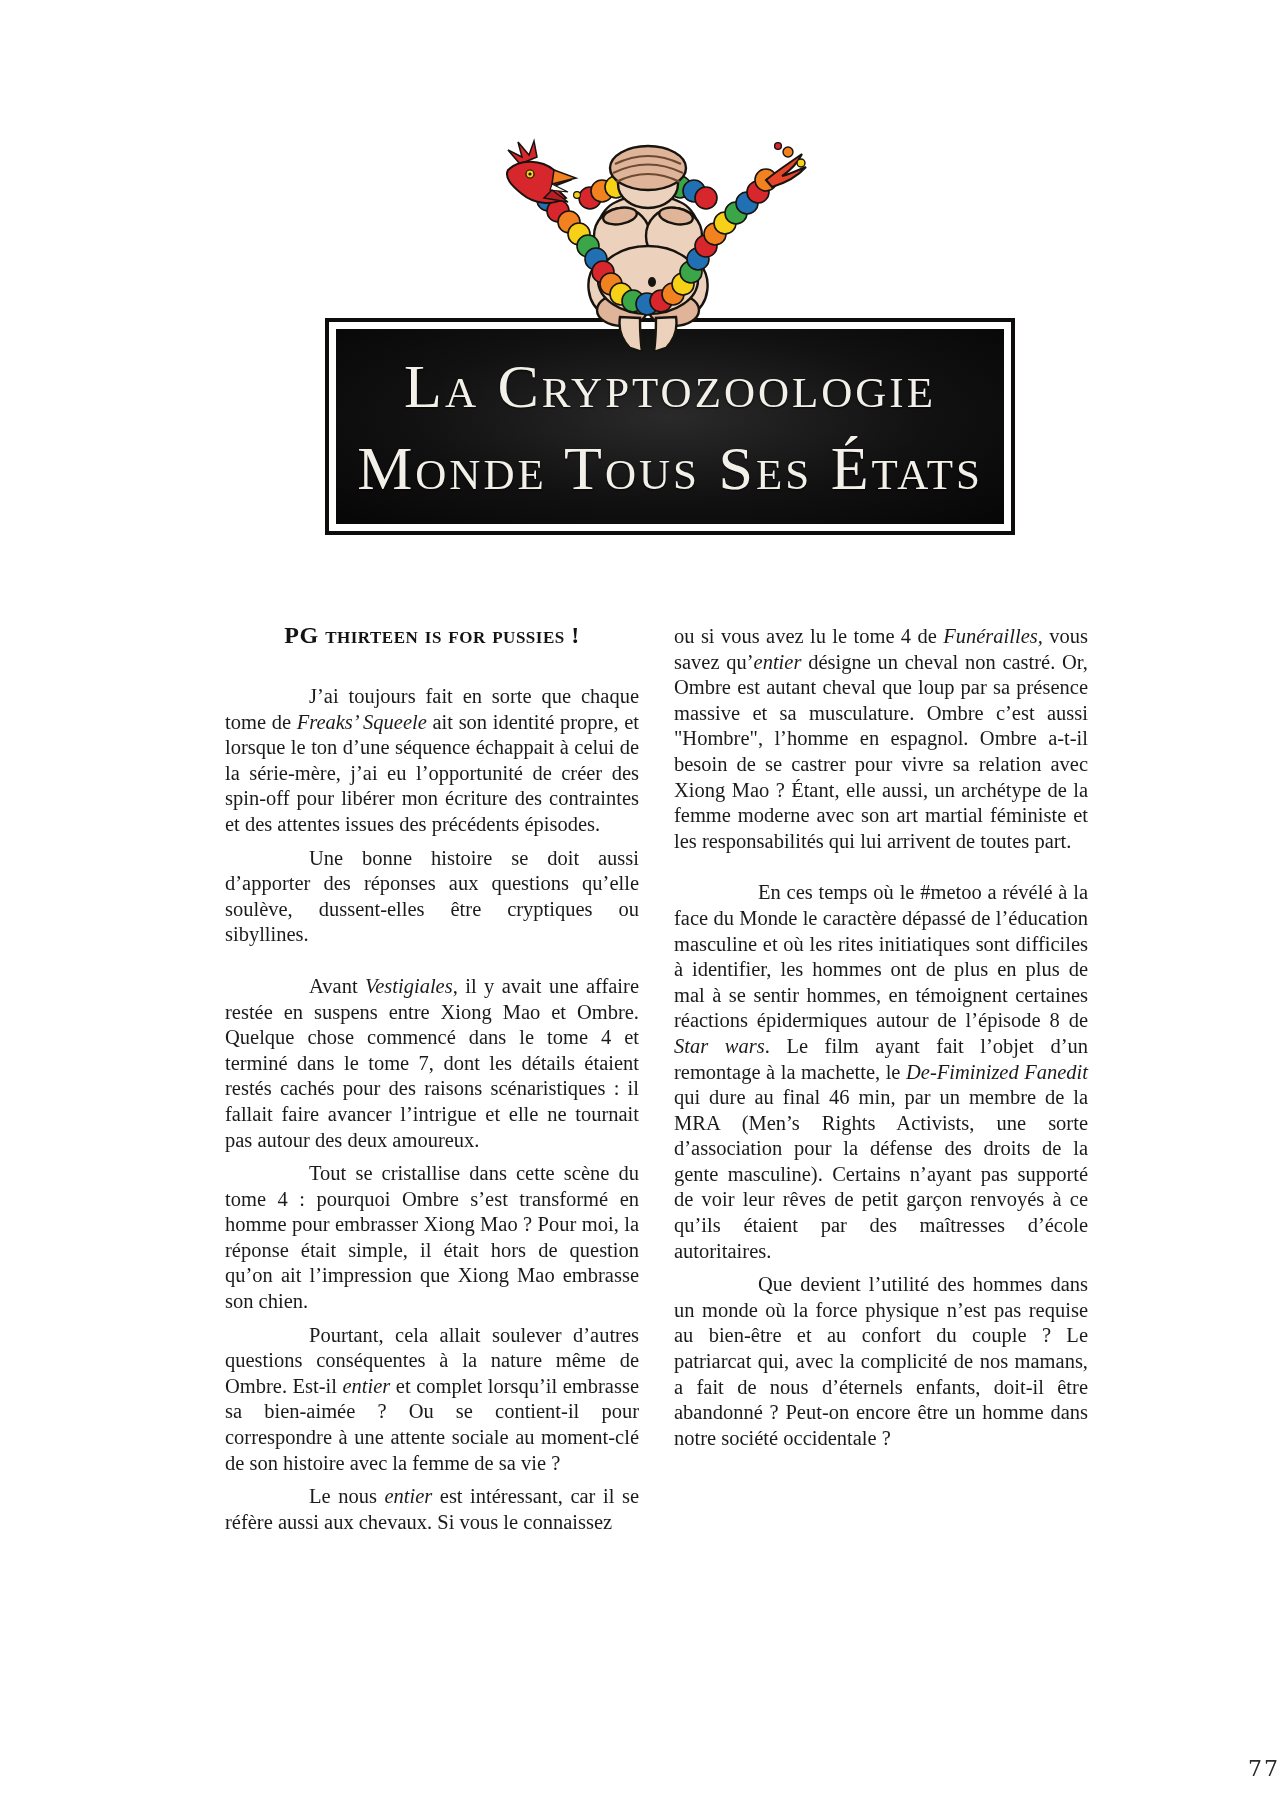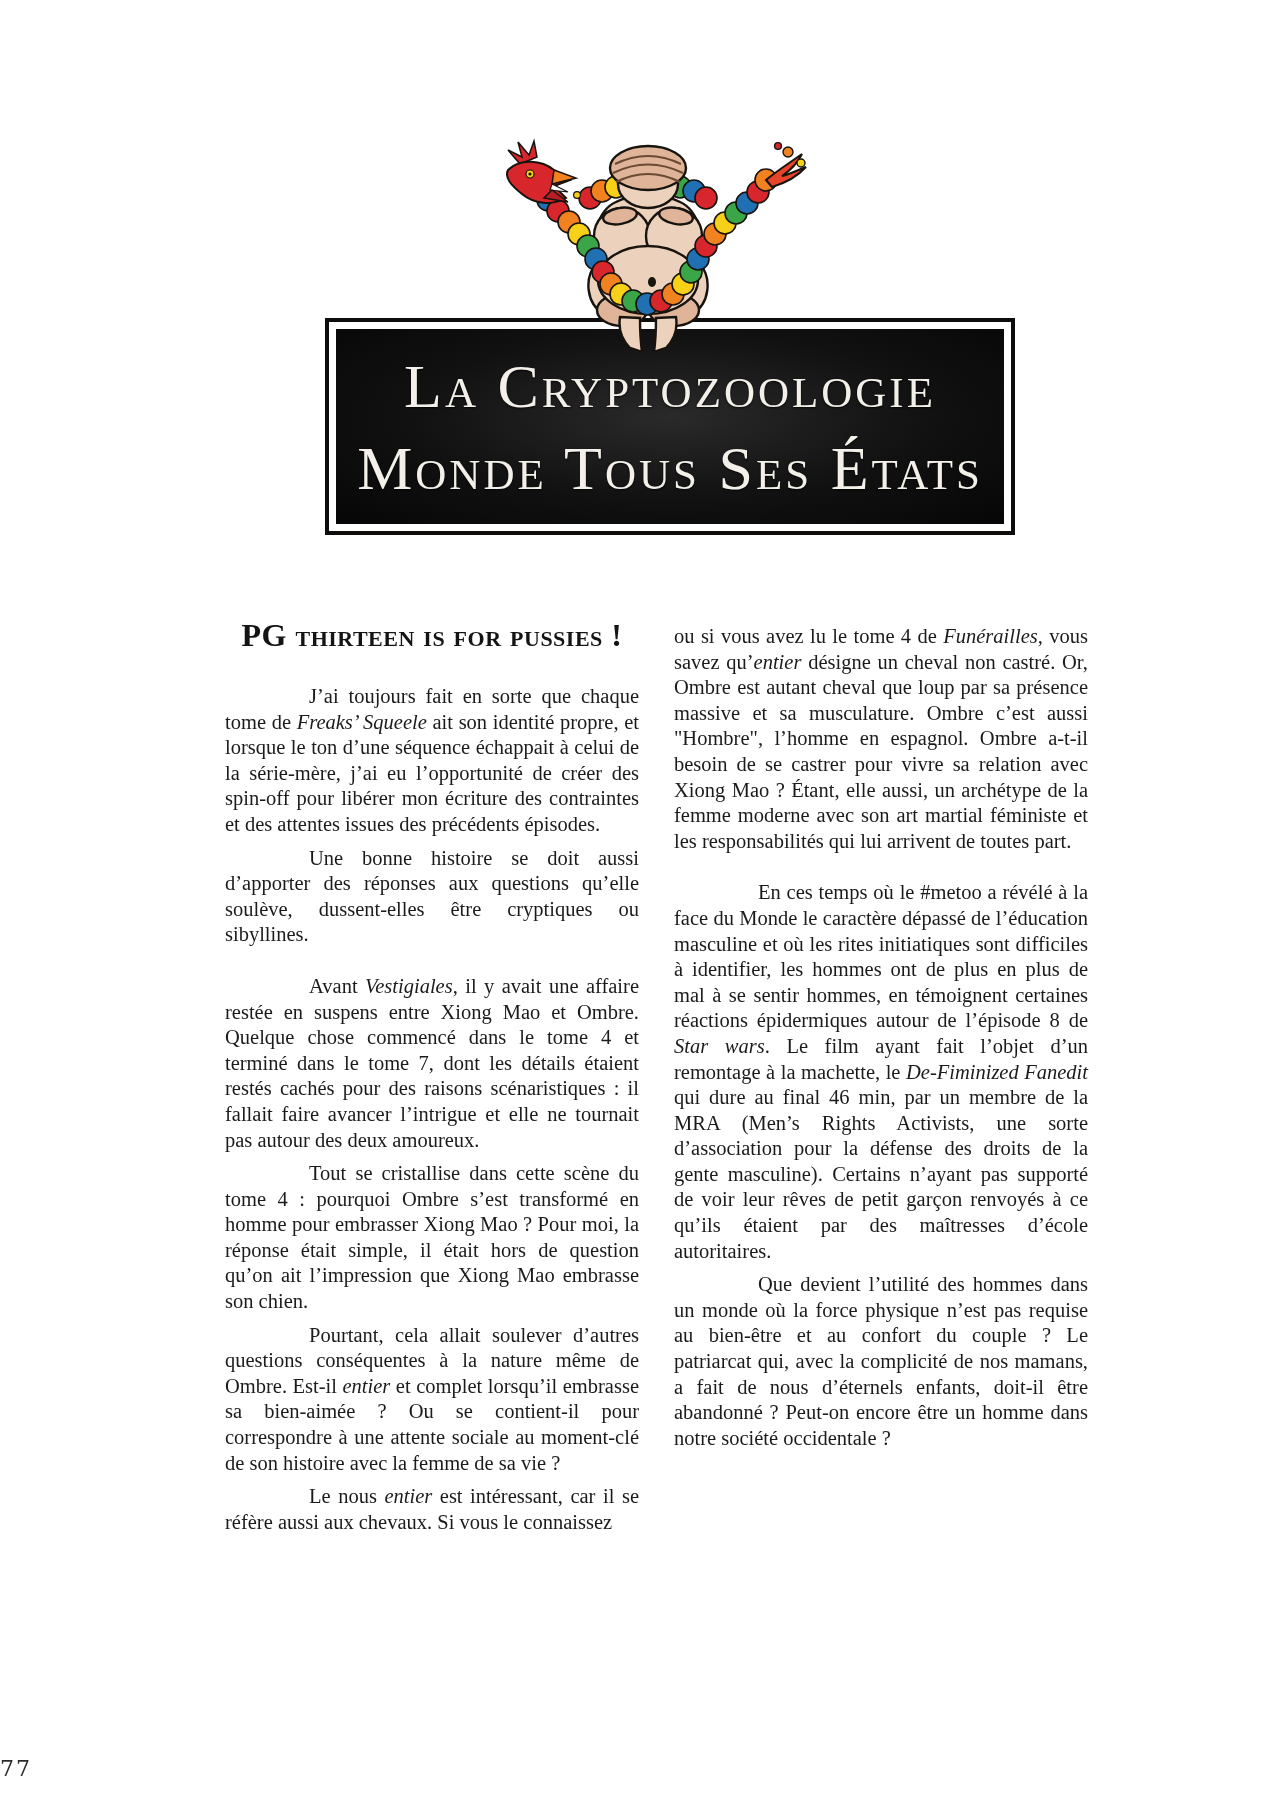--- a/index.html
+++ b/index.html
@@ -29,31 +29,31 @@
   .illustration { position:absolute; left:470px; top:112px; width:340px; height:240px; z-index:2; }
 
   
   .col {
     position:absolute; top:616px; width:430px;
     font-size:20.5px; line-height:25.6px; text-align:justify; z-index:3;
   }
   .col-left  { left:217px; }
   .col-right { left:666px; }
   .heading {
-    margin:0 0 30px 0; font-size:32px; line-height:38px; font-weight:bold;
+    margin:0 0 30px 0; font-size:24px; line-height:38px; font-weight:bold;
     font-variant:small-caps; letter-spacing:0.5px; text-align:center; color:#141414;
   }
   .para { margin:8px; }
   .para.indent { text-indent:84px; }
   .para.gap { margin-top:26px; }
   .para i { font-style:italic; }
 
   
   .page-number {
-    position:absolute; left:0; top:1756px; width:1280px; text-align:left;
+    position:absolute; left:0; top:1756px; width:1280px; text-align:right;
     font-family:"DejaVu Serif", serif; font-size:22px; letter-spacing:2px; color:#2a2a2a;
   }
 </style>
 </head>
 <body>
 
 <div class="page">
 
   <svg class="illustration" viewBox="0 0 340 240" aria-hidden="true">
 

